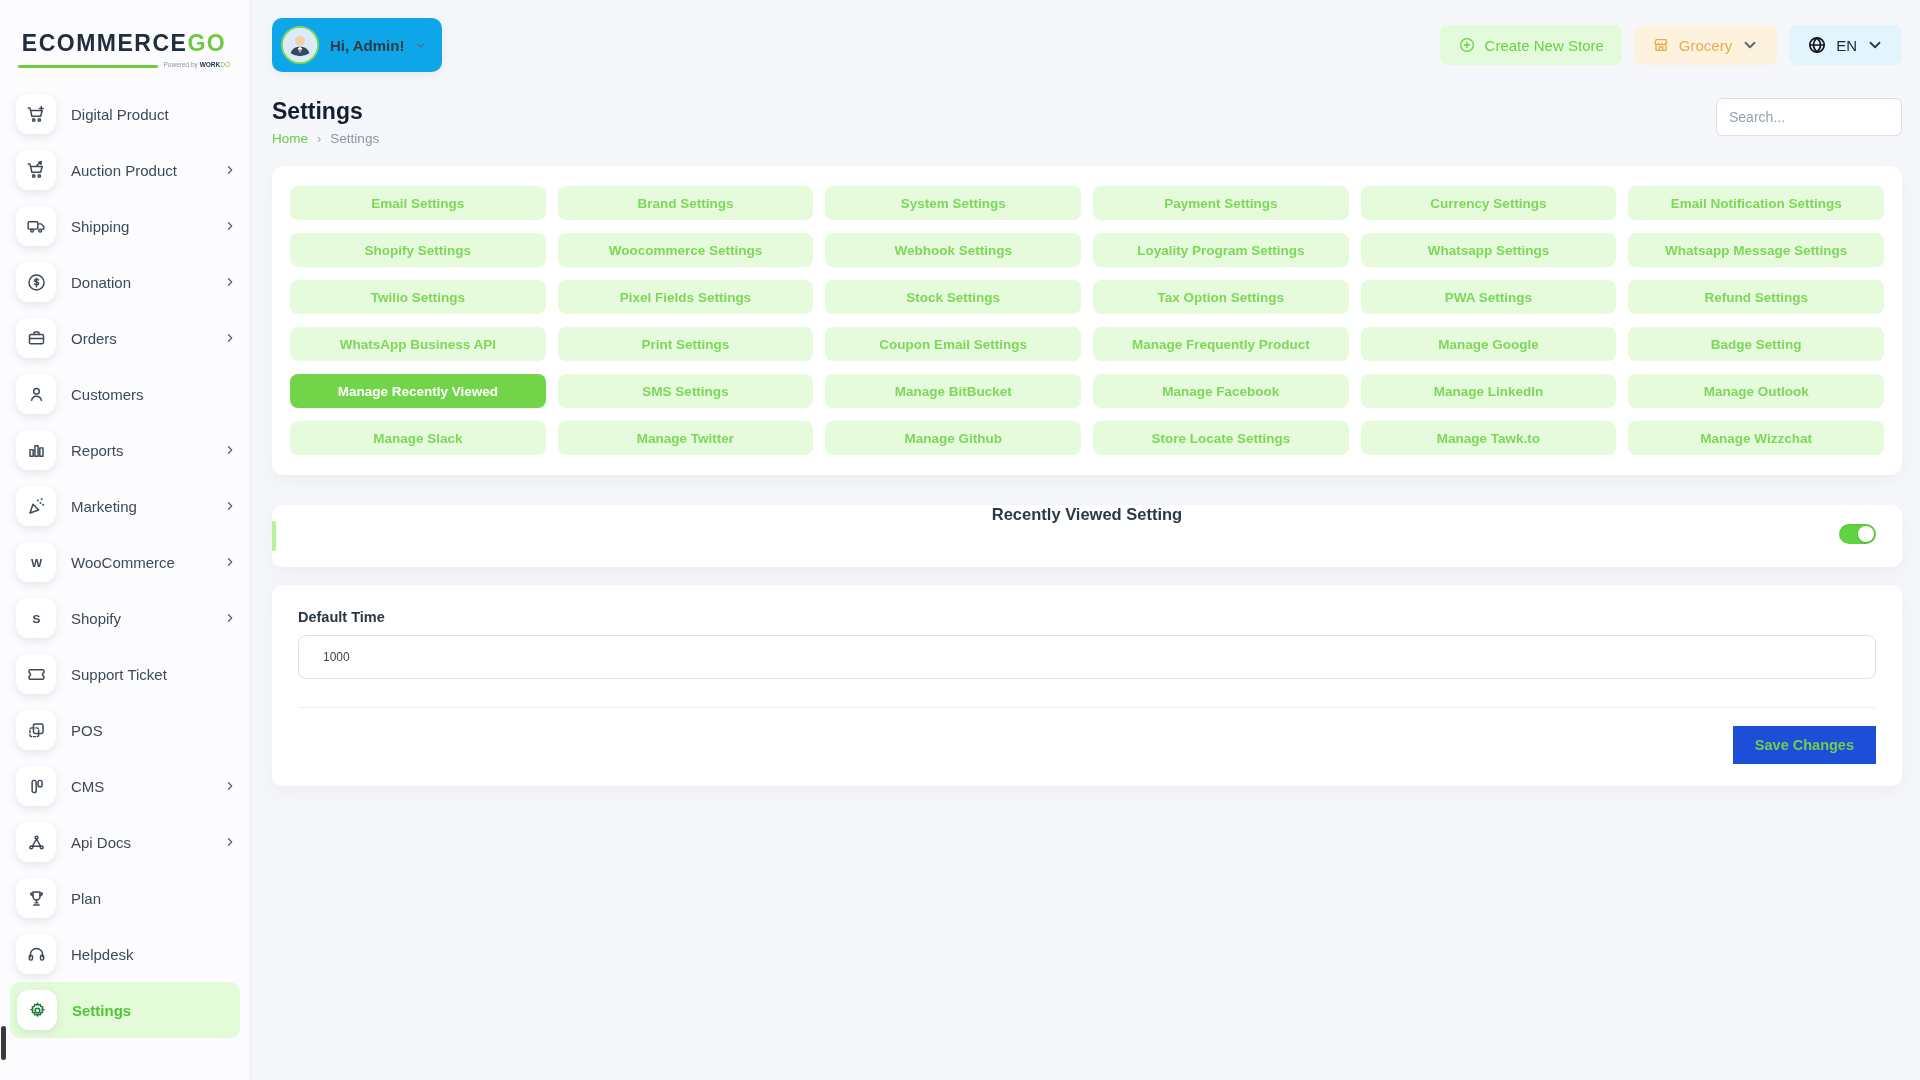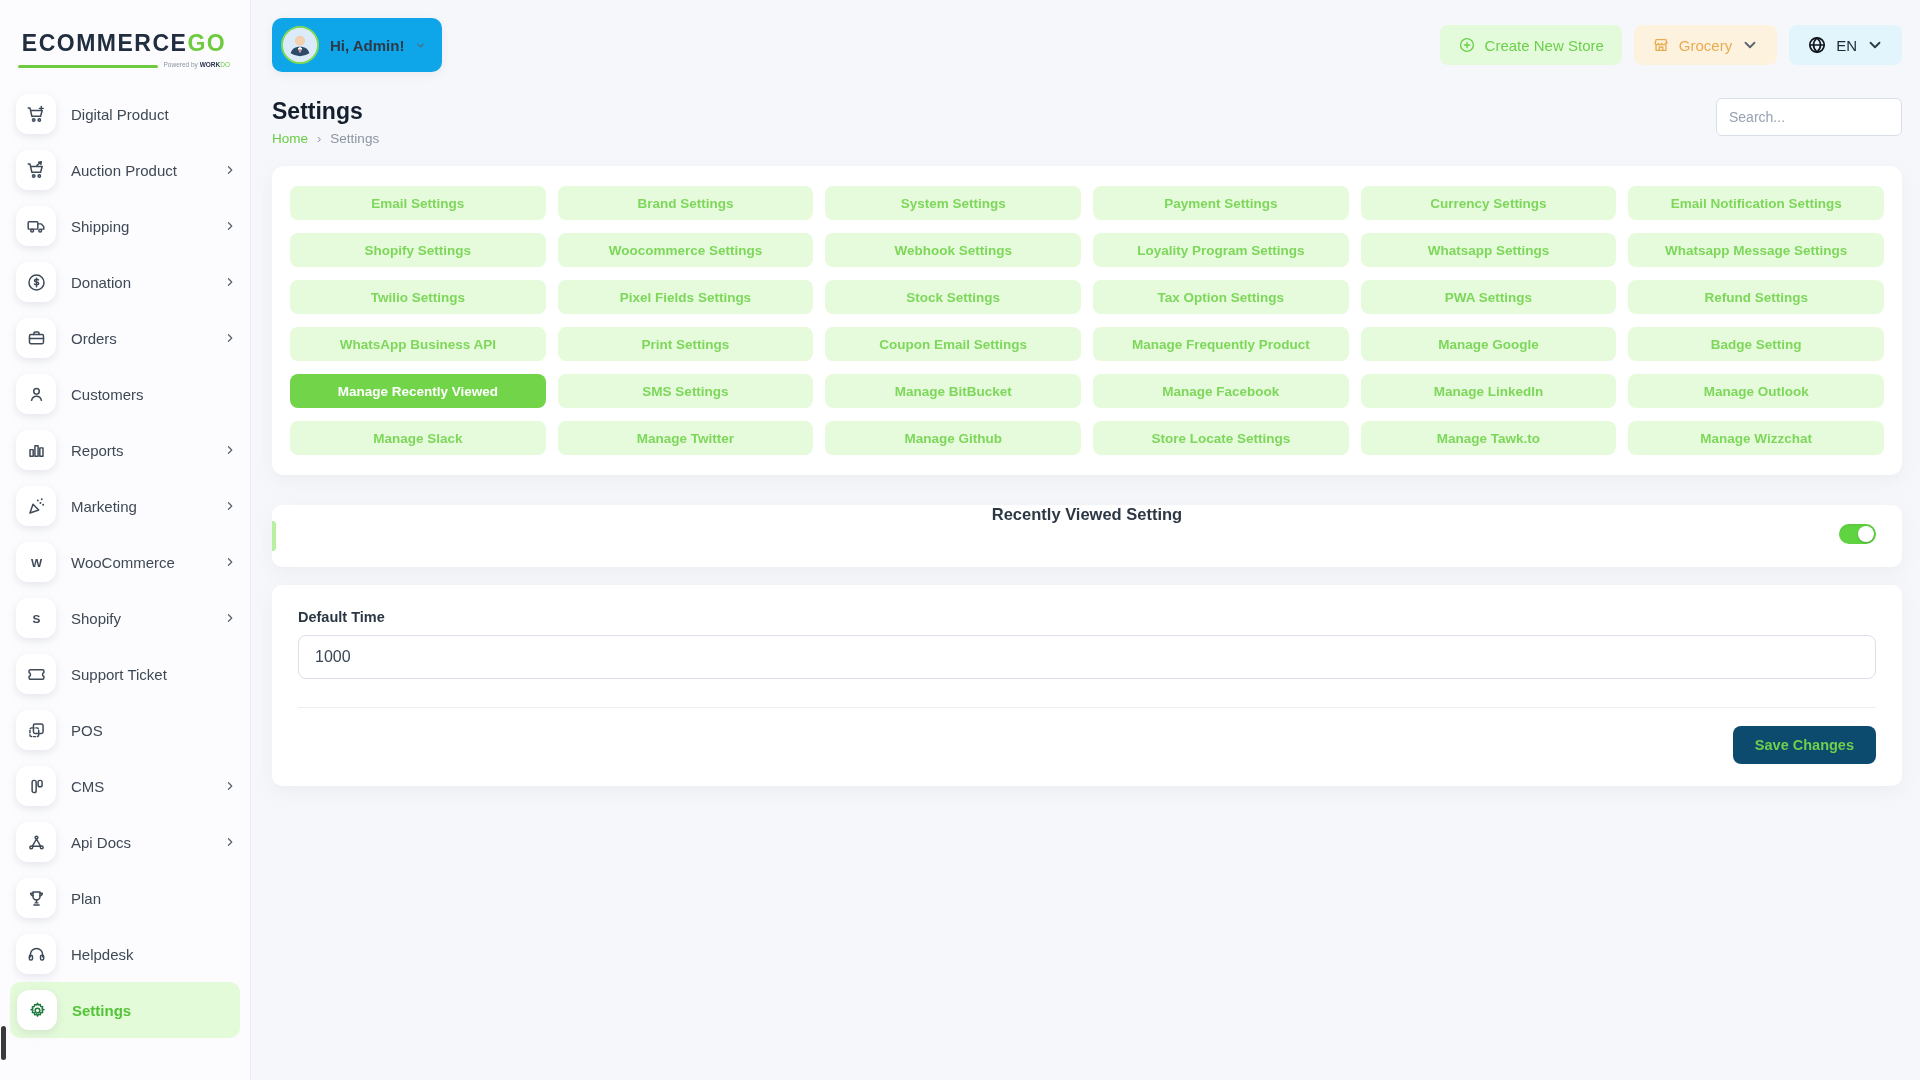--- a/index.html
+++ b/index.html
@@ -71,25 +71,25 @@
   .panel-head::before { content:""; position:absolute; left:0; top:16px; width:4px; height:30px;
     background:#b9f0a0; border-radius:0 3px 3px 0; }
   .panel-title { font-size:16.5px; font-weight:600; color:#2c3844; }
   .toggle { margin-left:auto; width:37px; height:20px; border-radius:11px; background:#5fd440;
     position:relative; cursor:pointer; box-shadow:inset 0 1px 2px rgba(0,0,0,.08); }
   .toggle .knob { position:absolute; right:2px; top:2px; width:16px; height:16px; border-radius:50%;
     background:#fff; box-shadow:0 1px 2px rgba(0,0,0,.2); }
 
   .panel-body { margin-top:18px; border-radius:10px; padding:24px 26px 0; }
   .field-label { font-size:14.5px; font-weight:600; color:#2b3744; margin-bottom:10px; }
-  .text-input { width:100%; height:44px; border:1px solid #dbe0e9; border-radius:8px; padding:0 16px;
-    font-size:16px; color:#3a4654; outline:none; font-family:inherit; }
+  .text-input { width:100%; height:44px; border:1px solid #dbe0e9; border-radius:8px; padding:0 24px;
+    font-size:12px; color:#3a4654; outline:none; font-family:inherit; }
   .panel-body .spacer { height:28px; }
   .panel-footer { border-top:1px solid #edeff3; padding:18px 0 22px; display:flex; justify-content:flex-end; }
-  .save-btn { height:38px; padding:0 22px; border:none; border-radius:8px; background:#0c4a6e;
+  .save-btn { height:38px; padding:0 22px; border:none; border-radius:0; background:#1d4ed8;
     color:#6fd04b; font-size:14.5px; font-weight:600; cursor:pointer; font-family:inherit; }
 </style>
 </head>
 <body>
 
 <aside class="sidebar">
   <div class="logo-wrap">
     <div class="logo-line1"><span>ECOMMERCE</span><span class="go">GO</span></div>
     <div class="logo-line2">
       <span class="logo-rule"></span>

